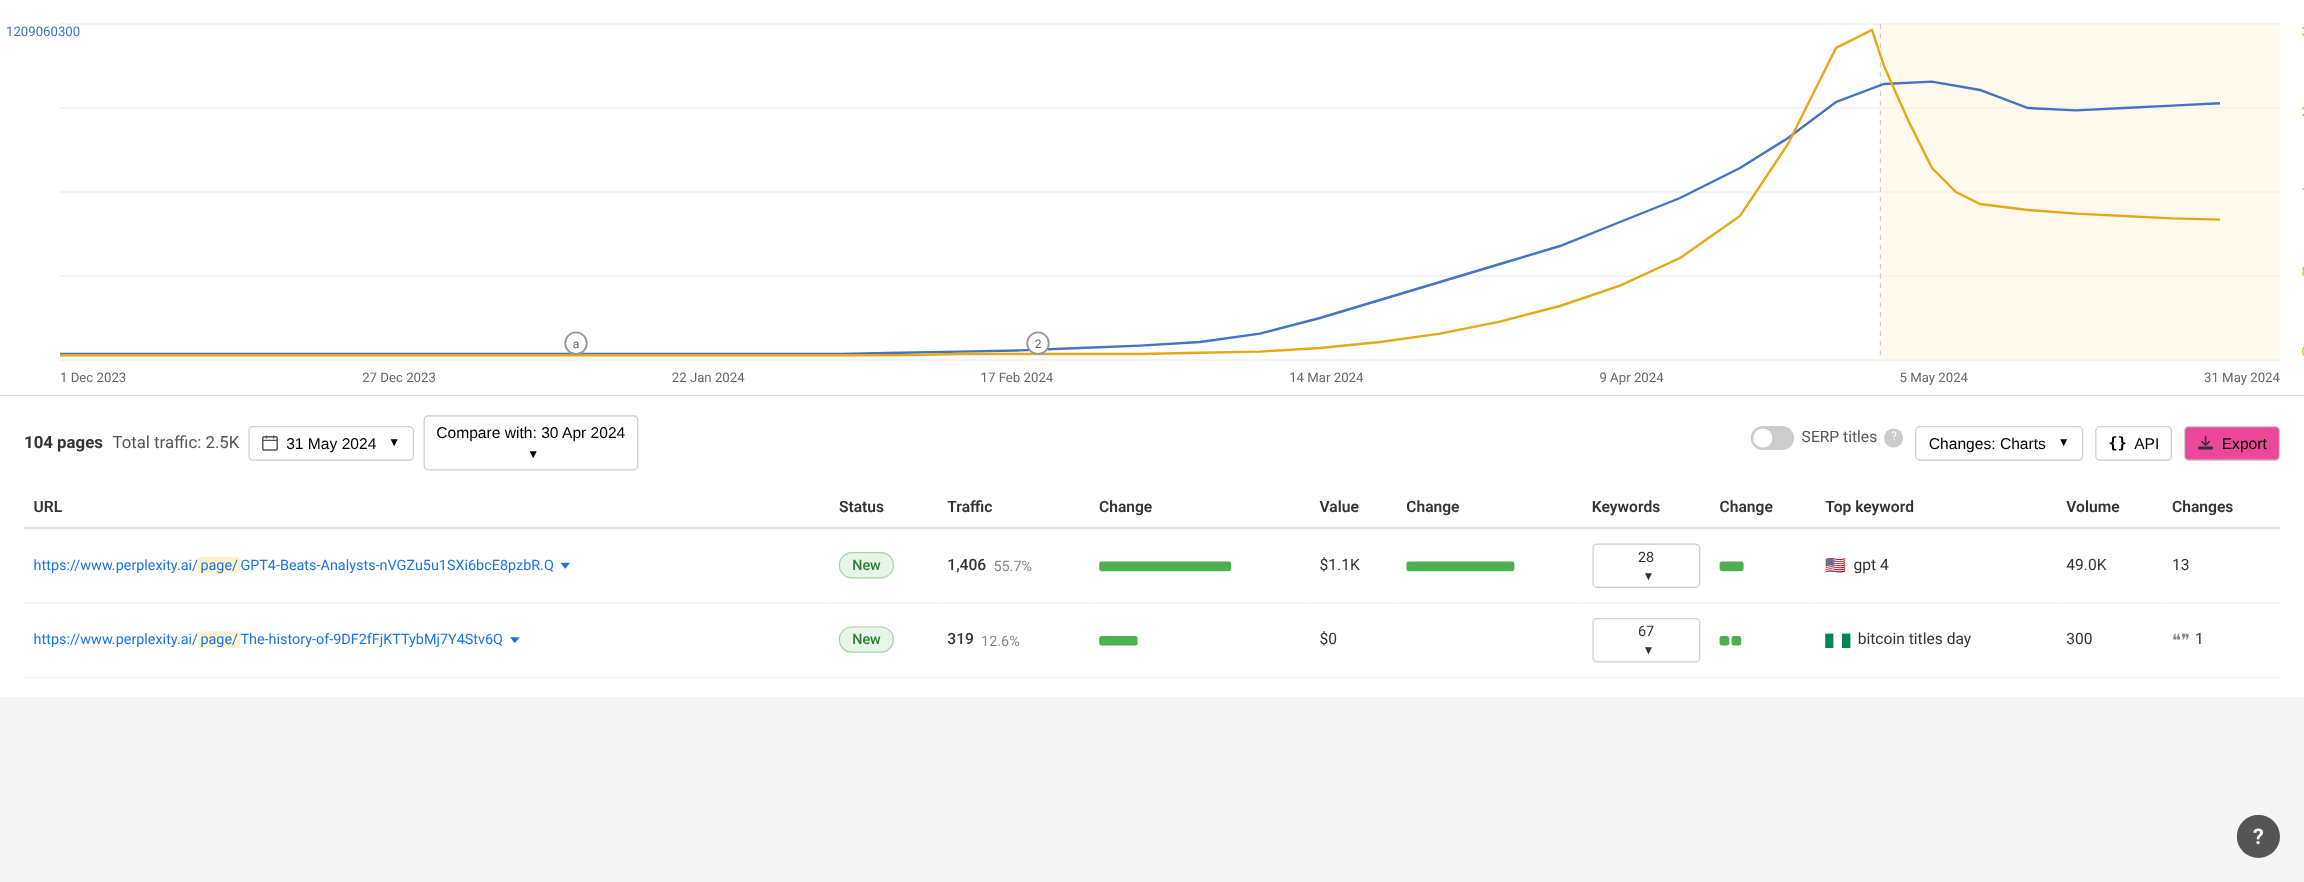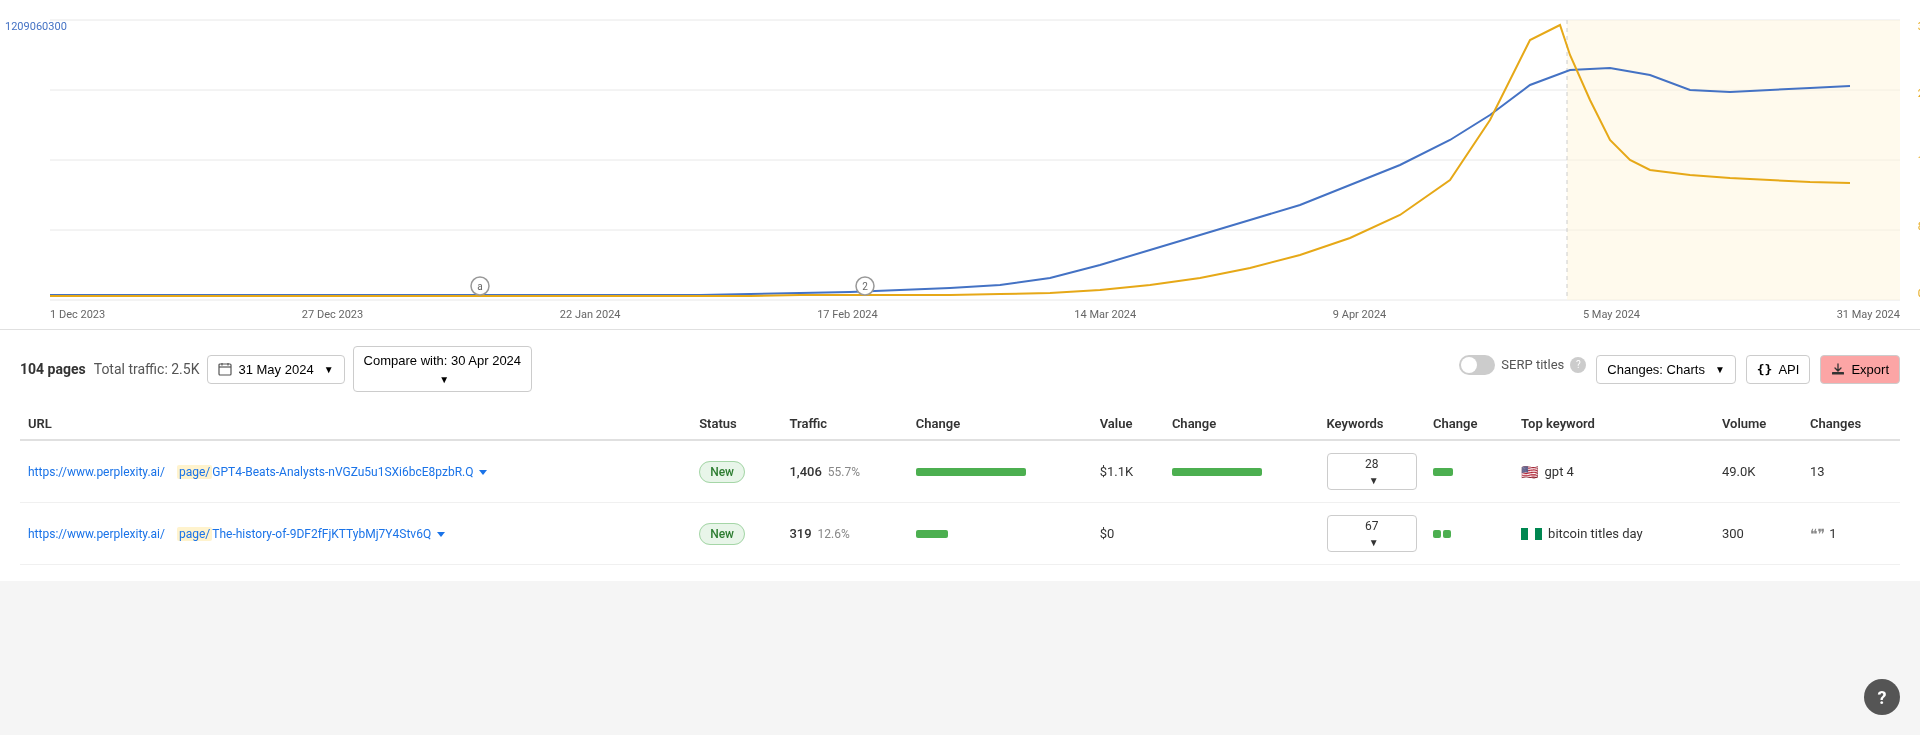--- a/index.html
+++ b/index.html
@@ -176,21 +176,21 @@
       font-size: 13px;
     }
 
     .export-btn {
       display: flex;
       align-items: center;
       gap: 6px;
       border: 1px solid #ccc;
       border-radius: 4px;
       padding: 6px 10px;
-      background: #fca5a5;
+      background: #ec4899;
       cursor: pointer;
       font-size: 13px;
     }
 
     
     .data-table {
       width: 100%;
       border-collapse: collapse;
     }
 
@@ -213,21 +213,20 @@
     .url-link {
       color: #1a73e8;
       text-decoration: none;
       font-size: 12px;
     }
 
     .url-highlight {
       background: #fff3cd;
       padding: 0 2px;
       border-radius: 2px;
-      margin-left: 12px;
     }
 
     .status-new {
       background: #e8f5e9;
       color: #2e7d32;
       border: 1px solid #a5d6a7;
       border-radius: 12px;
       padding: 3px 10px;
       font-size: 12px;
       font-weight: 500;

